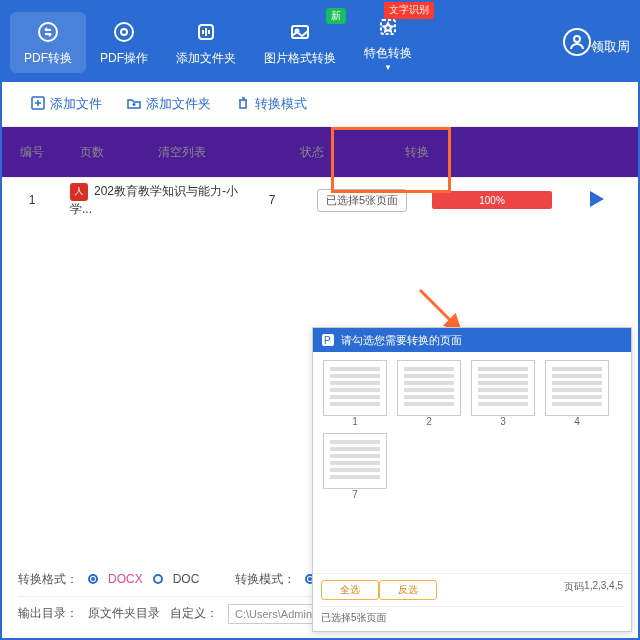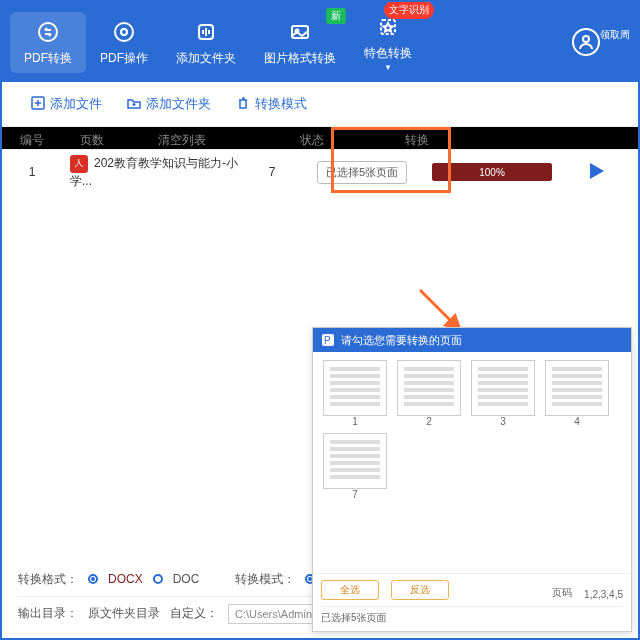--- a/index.html
+++ b/index.html
@@ -3,56 +3,56 @@
 <meta charset="utf-8">
 <style>
 *{margin:0;padding:0;box-sizing:border-box;font-family:"Microsoft YaHei",Arial,sans-serif}
 body{width:640px;height:640px;background:#fff;position:relative;overflow:hidden;border:2px solid #2b6cd4}
 .topnav{background:#2b6cd4;height:80px;display:flex;align-items:center;padding:0 8px;color:#fff;font-size:12px}
 .nav-item{display:flex;flex-direction:column;align-items:center;padding:6px 14px;border-radius:6px;position:relative;cursor:pointer}
 .nav-item.active{background:rgba(255,255,255,0.15)}
 .nav-icon{width:28px;height:28px;display:flex;align-items:center;justify-content:center;margin-bottom:4px}
 .nav-icon svg{stroke:#fff;fill:none;stroke-width:2}
 .badge-new{position:absolute;top:-4px;right:4px;background:#1abc5c;color:#fff;font-size:10px;padding:1px 5px;border-radius:3px}
-.badge-txt{position:absolute;top:-6px;right:-8px;background:#ff3a2f;color:#fff;font-size:10px;padding:2px 5px;border-radius:9px}
+.badge-txt{position:absolute;top:-6px;right:-8px;background:#ff3a2f;color:#fff;font-size:10px;padding:2px 5px;border-radius:2px}
 .spacer{flex:1}
-.profile{display:flex;align-items:flex-start;font-size:10px}
+.profile{display:flex;align-items:flex-end;font-size:13px}
 .profile-icon{width:28px;height:28px;border:2px solid #fff;border-radius:50%;display:flex;align-items:center;justify-content:center}
 .toolbar{height:44px;display:flex;align-items:center;padding:0 28px;gap:24px;font-size:13px;color:#2b6cd4}
 .tool-btn{display:flex;gap:4px;cursor:pointer}
 .tool-btn svg{stroke:#2b6cd4;fill:none;stroke-width:1.5}
-.table-head{display:flex;height:24px;align-items:flex-end;font-size:12px;color:#888;background:#000000;border-top:1px solid #eee;border-bottom:1px solid #eee}
+.table-head{display:flex;height:52px;align-items:center;font-size:12px;color:#888;background:#4c1d95;border-top:1px solid #eee;border-bottom:1px solid #eee}
 .col-idx{width:60px;text-align:center}
 .col-name{width:180px;padding-left:8px}
 .col-pages{width:60px;text-align:center}
 .col-select{width:120px;text-align:center}
 .col-status{width:140px;text-align:center}
 .col-convert{width:70px;text-align:center}
 .table-row{display:flex;height:44px;align-items:center;font-size:12px;color:#333}
 .file-ico{width:18px;height:18px;background:#d93025;border-radius:3px;display:inline-flex;align-items:center;justify-content:center;color:#fff;font-size:9px;margin-right:6px;vertical-align:middle}
 .page-select-btn{display:inline-block;border:1px solid #bbb;border-radius:3px;padding:3px 8px;font-size:11px;color:#555}
 .highlight-box{position:absolute;border:3px solid #ff6a2f;pointer-events:none}
 .hb1{left:329px;top:125px;width:120px;height:66px}
-.progress{width:120px;height:18px;background:#7f1d1d;border-radius:2px;display:inline-flex;align-items:center;justify-content:center;color:#fff;font-size:10px}
+.progress{width:120px;height:18px;background:#ef4444;border-radius:2px;display:inline-flex;align-items:center;justify-content:center;color:#fff;font-size:10px}
 .play{width:0;height:0;border-left:14px solid #2b6cd4;border-top:8px solid transparent;border-bottom:8px solid transparent;display:inline-block}
 .bottom-area{position:absolute;left:0;bottom:0;width:100%;padding:8px 16px;font-size:12px;color:#555}
 .row{display:flex;align-items:center;gap:10px;height:34px}
 .radio{width:10px;height:10px;border:2px solid #2b6cd4;border-radius:50%;display:inline-block;position:relative}
 .radio.on::after{content:"";position:absolute;inset:1px;background:#2b6cd4;border-radius:50%}
-.blue{color:#7f1d1d}
+.blue{color:#ec4899}
 .outdir{border:1px solid #ccc;padding:3px 6px;font-size:11px;color:#888;width:130px;display:inline-block}
 .popup{position:absolute;right:6px;bottom:6px;width:320px;height:305px;background:#fff;border:1px solid #ccc;box-shadow:0 2px 8px rgba(0,0,0,.15);display:flex;flex-direction:column}
 .popup-head{background:#2b6cd4;color:#fff;font-size:11px;height:24px;display:flex;align-items:center;padding:0 8px;gap:6px}
 .popup-body{flex:1;padding:8px;overflow:hidden}
 .thumbs{display:flex;flex-wrap:wrap;gap:6px}
 .thumb{width:68px;display:flex;flex-direction:column;align-items:center;font-size:10px;color:#666}
 .thumb-pg{width:64px;height:56px;border:1px solid #ccc;background:linear-gradient(#fff,#fff);position:relative;overflow:hidden}
 .thumb-pg::before{content:"";position:absolute;left:6px;right:6px;top:6px;height:4px;background:#ddd;box-shadow:0 7px 0 #ddd,0 14px 0 #ddd,0 21px 0 #ddd,0 28px 0 #ddd,0 35px 0 #ddd}
 .popup-foot{border-top:1px solid #eee;padding:6px 8px;font-size:10px;color:#666}
-.sel-btns{display:flex;gap:12px;align-items:flex-end}
+.sel-btns{display:flex;align-items:flex-start}
 .sel-btn{border:1px solid #f0b24a;color:#d68a1f;padding:2px 18px;border-radius:3px;cursor:pointer}
 .arrow{position:absolute;left:415px;top:285px;width:50px;height:50px;pointer-events:none}
 </style>
 </head>
 <body>
 
 <div class="topnav">
   <div class="nav-item active">
     <div class="nav-icon">
         <svg width="24" height="24">

